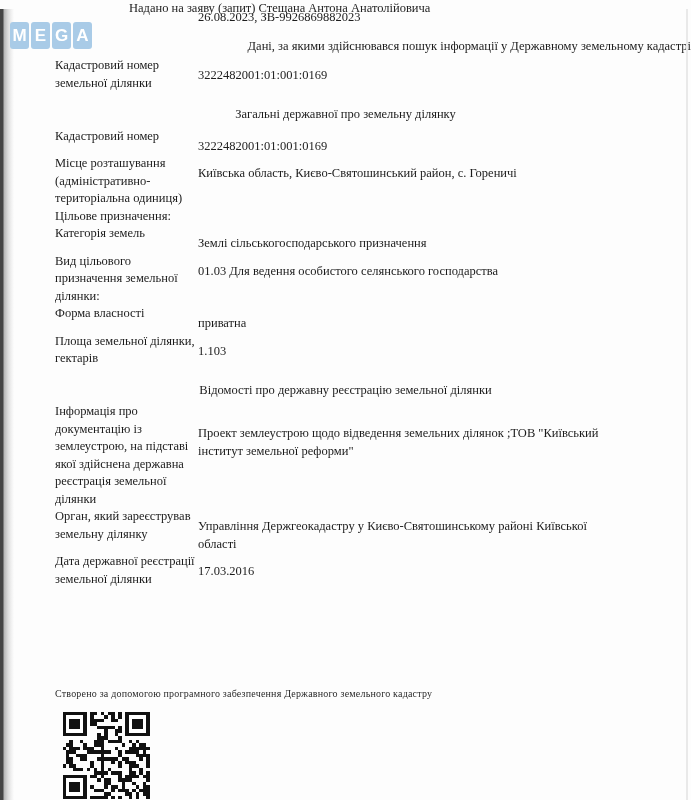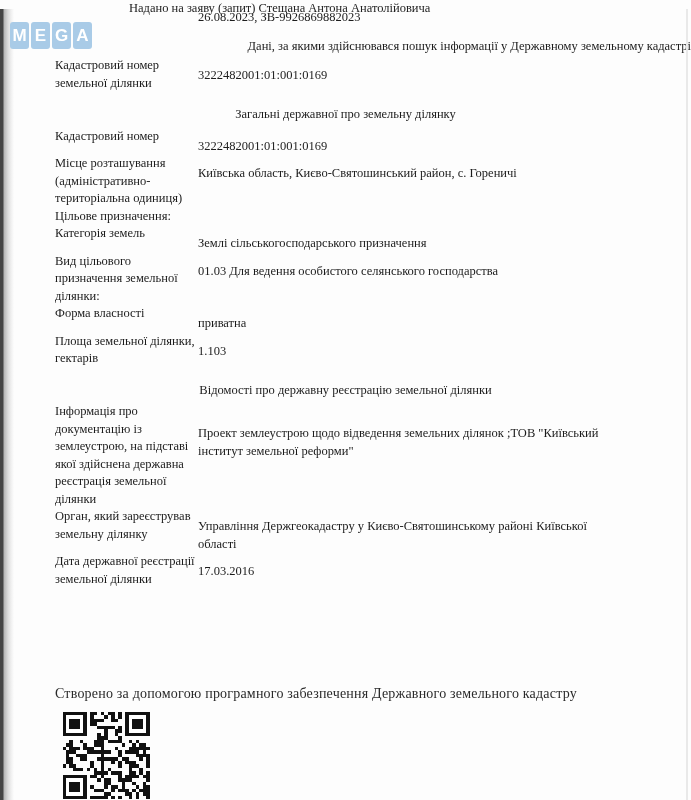--- a/index.html
+++ b/index.html
@@ -51,21 +51,21 @@
   .row {
     display: grid;
     grid-template-columns: 143px 1fr;
     padding-left: 55px; 
   }
   .label { }
   .value { max-width: 430px; margin-top: 10px; }
   .value.offset { padding-top: 12px; max-width: 405px; }
   .footer-note {
     margin: 100px 0 0 55px;
-    font-size: 14px; line-height: 11px;
+    font-size: 10px; line-height: 11px;
     color: #2a2a2a; letter-spacing: 0.2px;
   }
   .qr-wrap { margin: 13px 0 0 62px; width: 88px; height: 87px; }
 </style>
 </head>
 <body>
 
 <div class="page">
   <div class="edge-left"></div>
   <div class="edge-right"></div>

